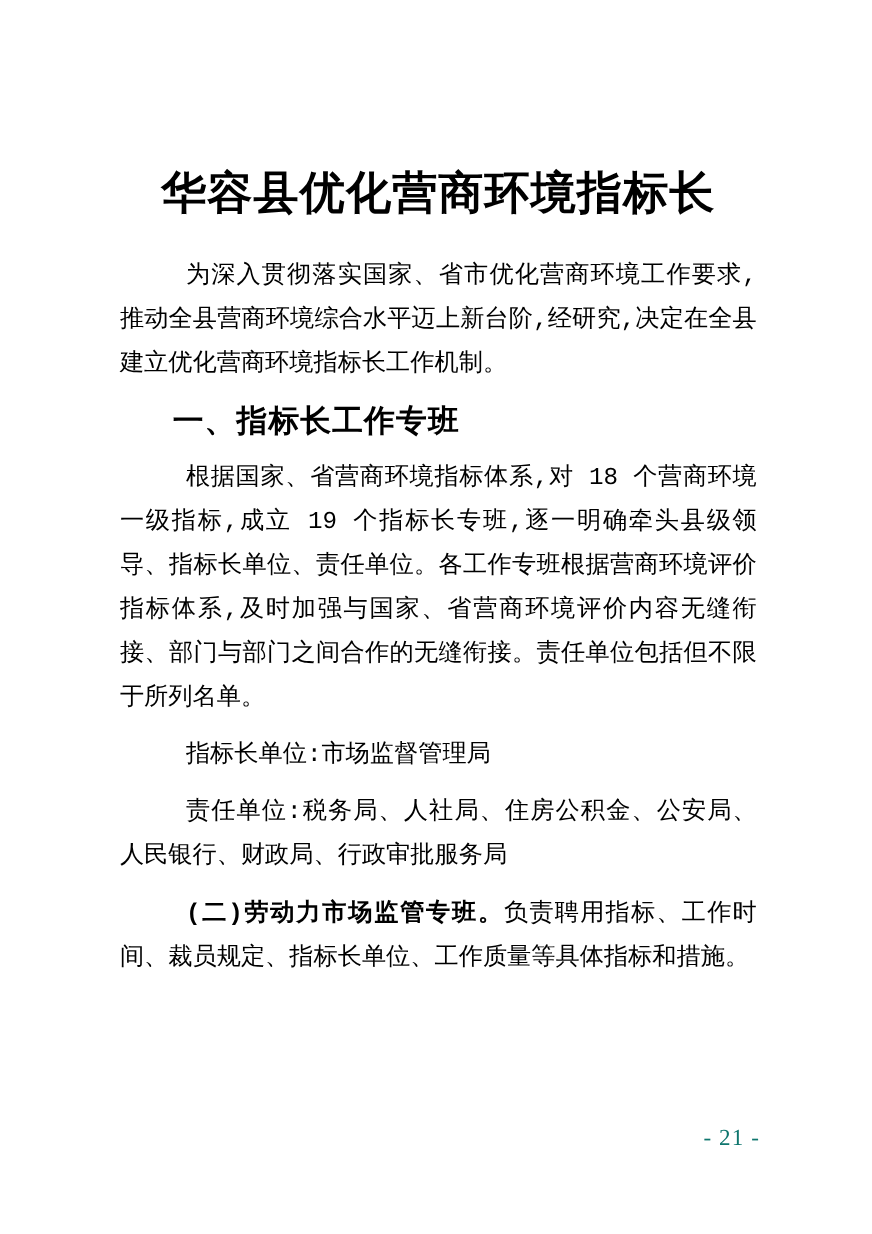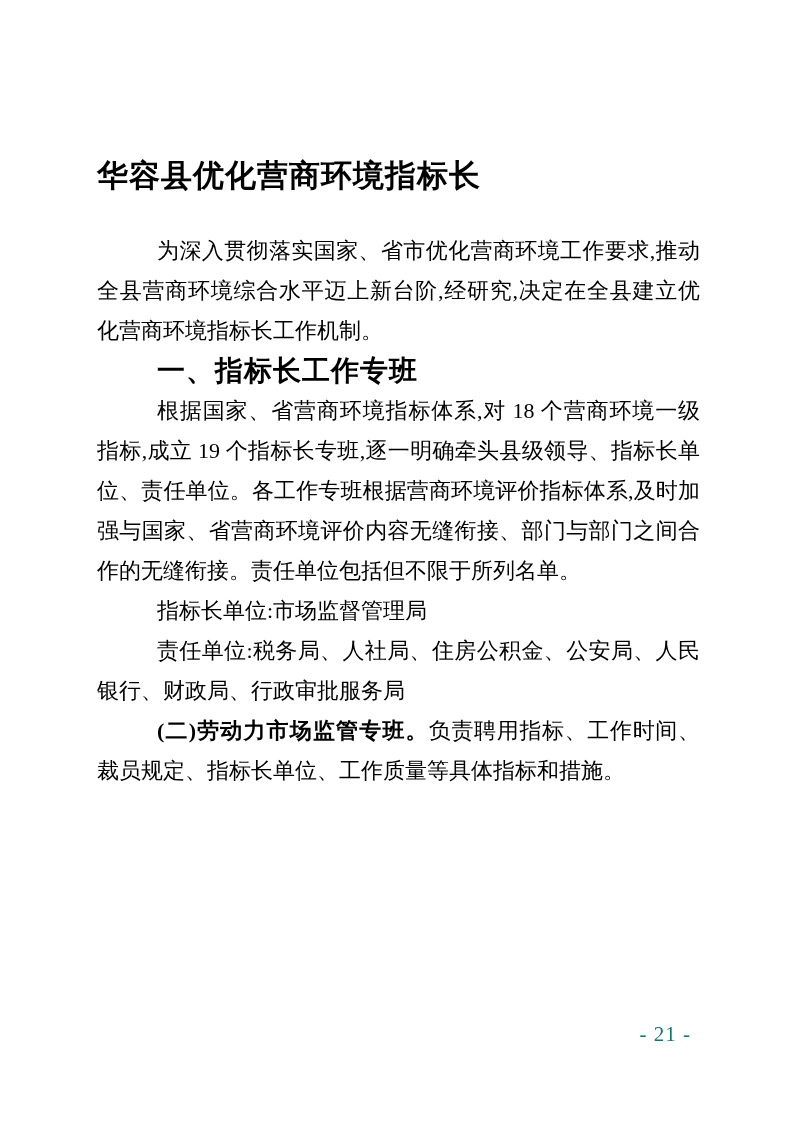--- a/index.html
+++ b/index.html
@@ -13,39 +13,40 @@
     height: 1122px;
     background: #ffffff;
     color: #000000;
     font-family: "Liberation Serif", "DejaVu Serif", serif;
     box-sizing: border-box;
     padding: 152px 93px 0 97px;
     overflow: hidden;
   }
   .doc-title {
     margin: 0;
-    font-size: 31px;
+    font-size: 41px;
     line-height: 46px;
     font-weight: 700;
-    text-align: left;
+    text-align: center;
     letter-spacing: 1px;
     font-family: "DejaVu Serif", "Liberation Serif", serif;
   }
   .doc-title .title-line {
     display: block;
   }
   .doc-body {
     margin-top: 33px;
     font-size: 22px;
     line-height: 40px;
   }
   .doc-body p {
-    margin: 0;
+    margin: 12px;
     text-align: justify;
     text-indent: 60px;
+    font-family: Liberation Mono, monospace;
   }
   .section-heading {
     margin: 0;
     font-size: 28px;
     line-height: 40px;
     font-weight: 700;
     text-indent: 60px;
     letter-spacing: 1px;
     font-family: "Liberation Sans", "DejaVu Sans", sans-serif;
   }

